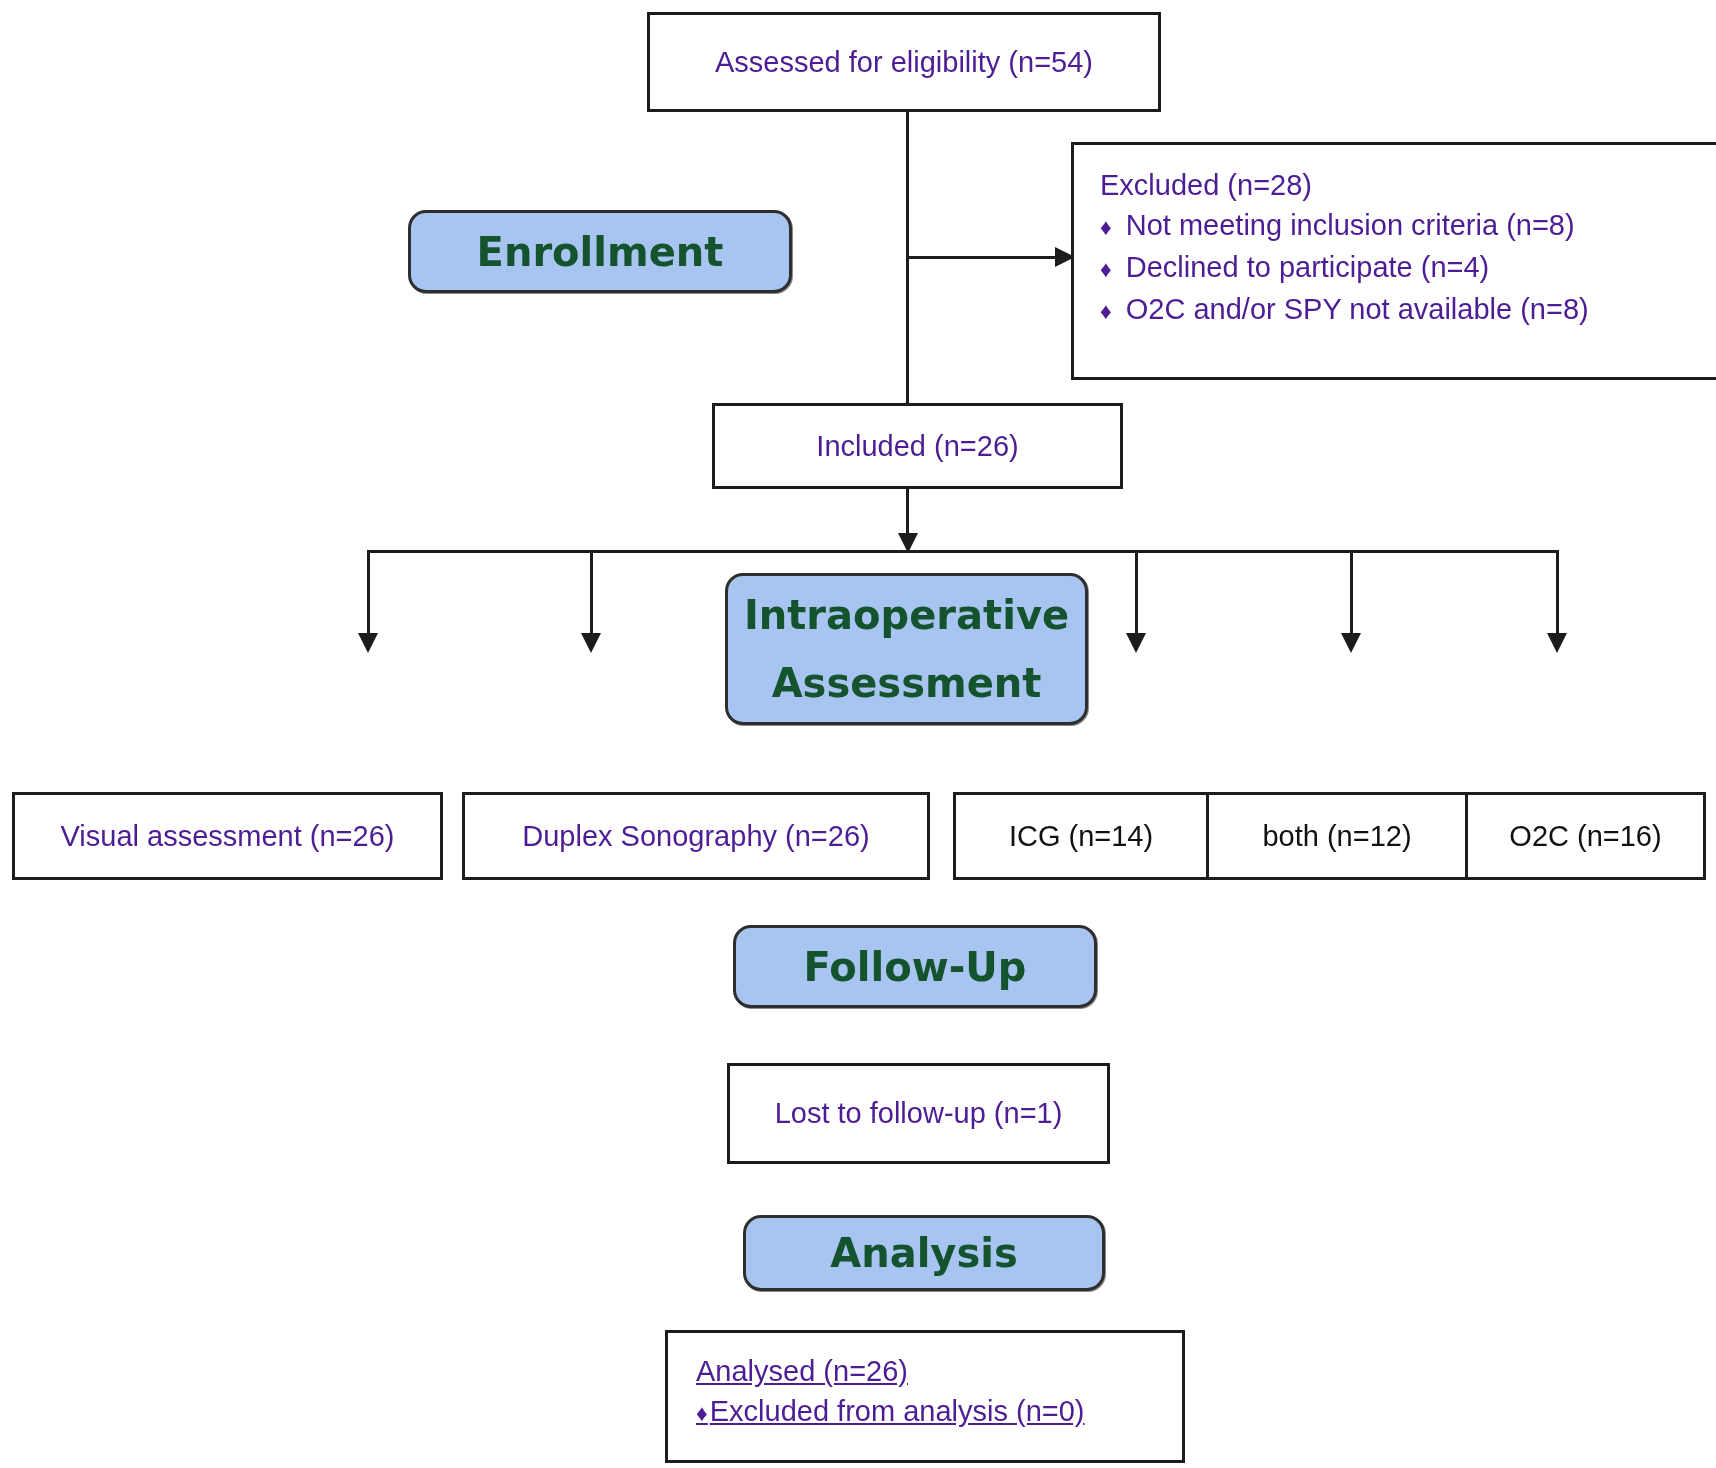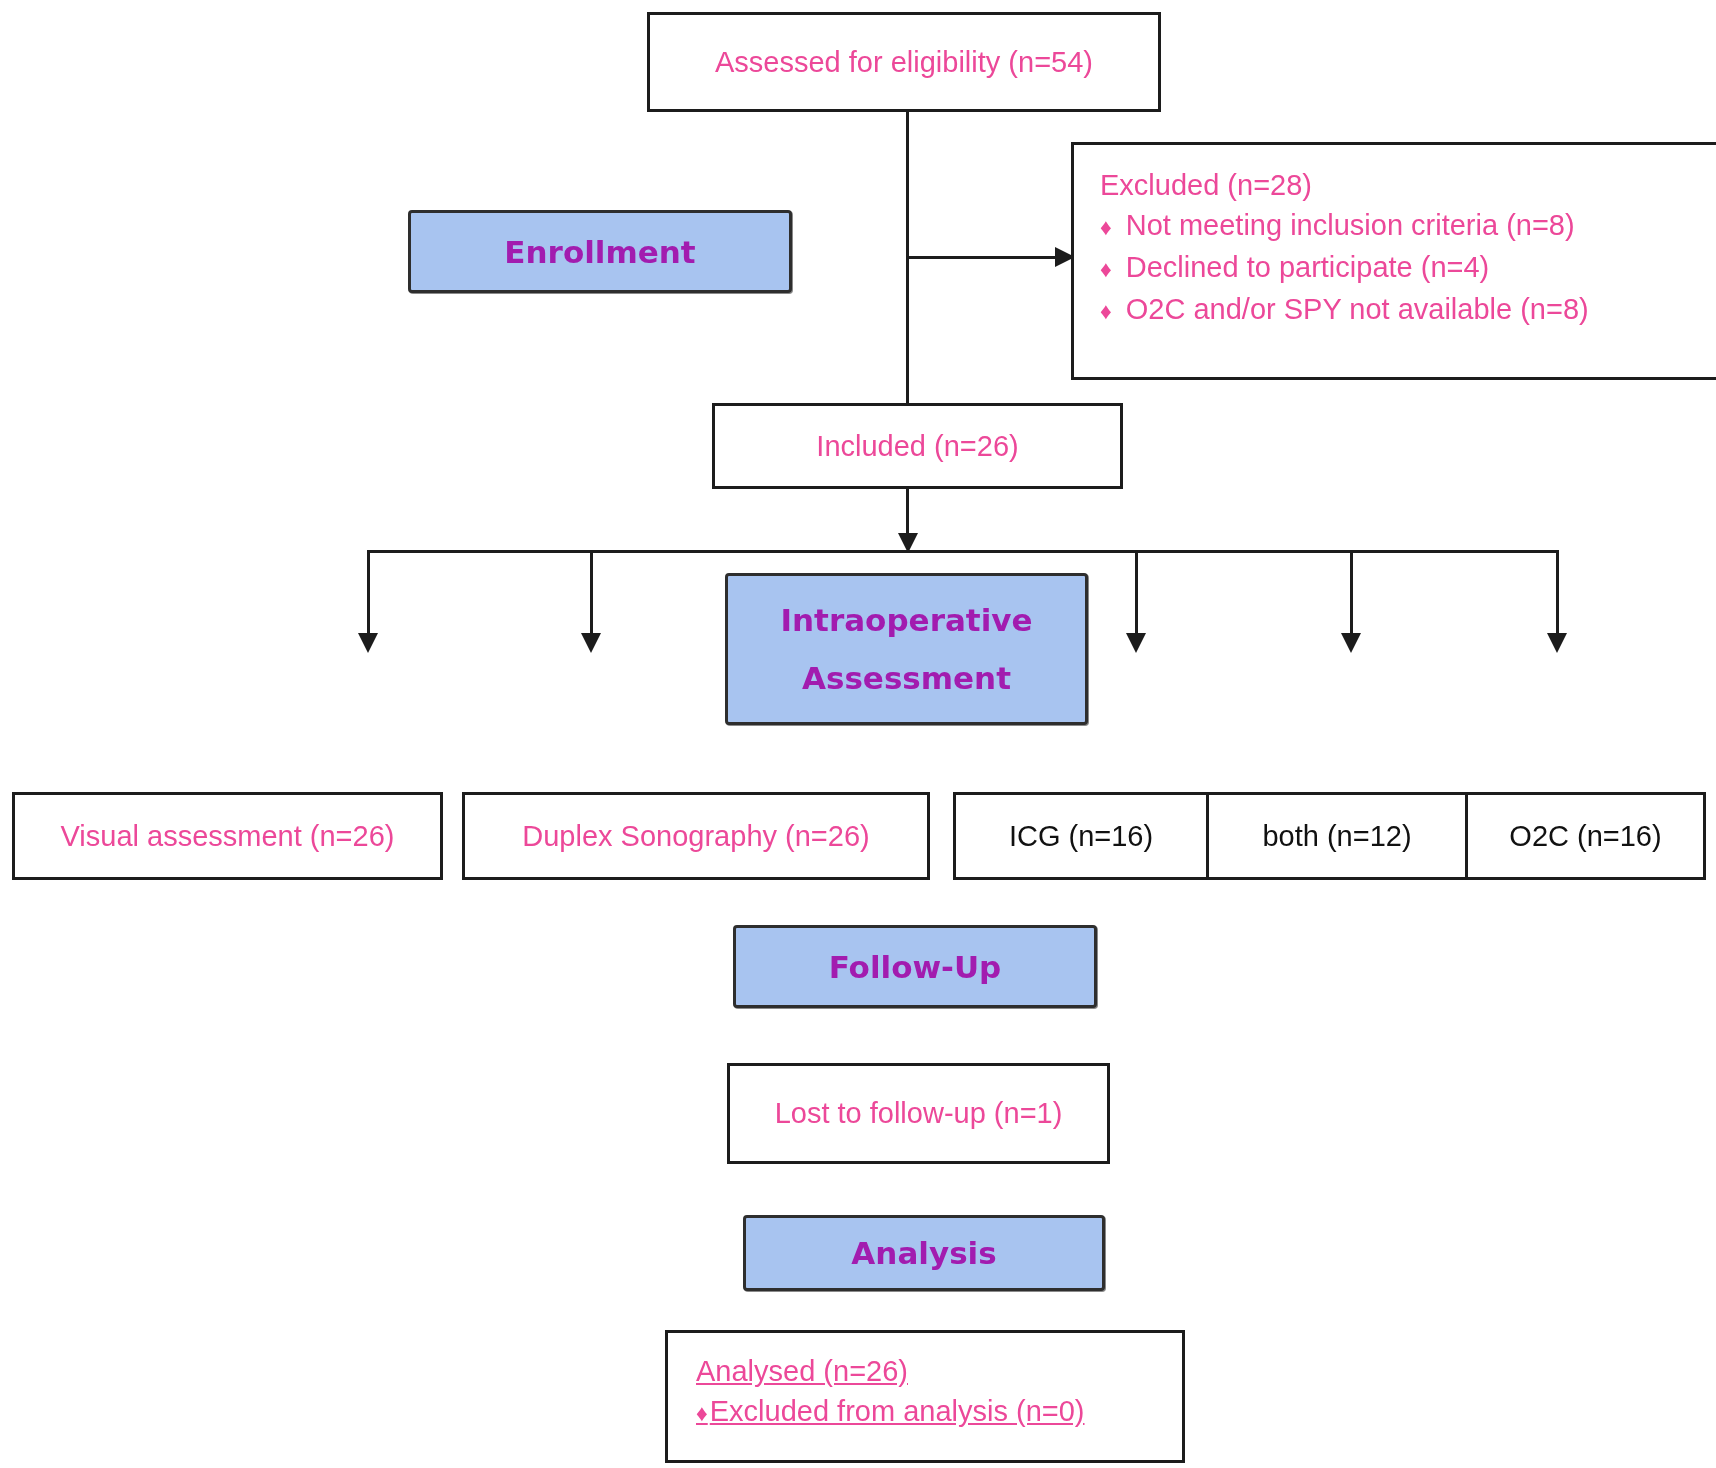--- a/index.html
+++ b/index.html
@@ -3,31 +3,31 @@
 <meta charset="utf-8">
 <style>
   html,body { margin:0; padding:0; background:#ffffff; }
   #canvas {
     position:relative; width:1716px; height:1468px; background:#ffffff;
     font-family:"Liberation Sans", sans-serif; color:#111111; overflow:hidden;
   }
   .box {
     position:absolute; background:#ffffff; border:3px solid #1c1c1c;
     box-sizing:border-box; display:flex; align-items:center; justify-content:center;
-    font-size:29px; color:#ec4899; text-align:center;
+    font-size:29px; color:#4c1d95; text-align:center;
   }
   .box.left {
     flex-direction:column; align-items:flex-start; justify-content:flex-start;
     text-align:left; padding:20px 12px 10px 26px;
   }
   .stage {
-    position:absolute; background:#a8c4f0; border:3px solid #2e2e2e; border-radius:4px;
+    position:absolute; background:#a8c4f0; border:3px solid #2e2e2e; border-radius:18px;
     box-sizing:border-box; display:flex; flex-direction:column; align-items:center;
     justify-content:center; font-family:"DejaVu Sans", sans-serif; font-weight:bold;
-    font-size:31px; color:#a21caf; text-align:center;
+    font-size:40px; color:#14532d; text-align:center;
     box-shadow:1px 1px 0 #8a8a8a;
   }
   .stage .l2 { margin-top:22px; }
   .vline,.hline { position:absolute; background:#1c1c1c; }
   .arrow-down {
     position:absolute; width:0; height:0;
     border-left:10px solid transparent; border-right:10px solid transparent;
     border-top:20px solid #1c1c1c;
   }
   .arrow-right {
@@ -109,21 +109,21 @@
   <div class="box" style="left:12px; top:792px; width:431px; height:88px;">
     <span>Visual assessment (n=26)</span>
   </div>
 
   <div class="box" style="left:462px; top:792px; width:468px; height:88px;">
     <span>Duplex Sonography (n=26)</span>
   </div>
 
   <div class="armgroup" style="left:953px; top:792px; width:753px; height:88px;">
     <div class="armcell" style="width:250px;">
-      <span>ICG (n=16)</span>
+      <span>ICG (n=14)</span>
     </div>
     <div class="armcell" style="width:259px;">
       <span>both (n=12)</span>
     </div>
     <div class="armcell" style="flex:1;">
       <span>O2C (n=16)</span>
     </div>
   </div>
 
   <div class="stage" style="left:733px; top:925px; width:364px; height:83px;">

